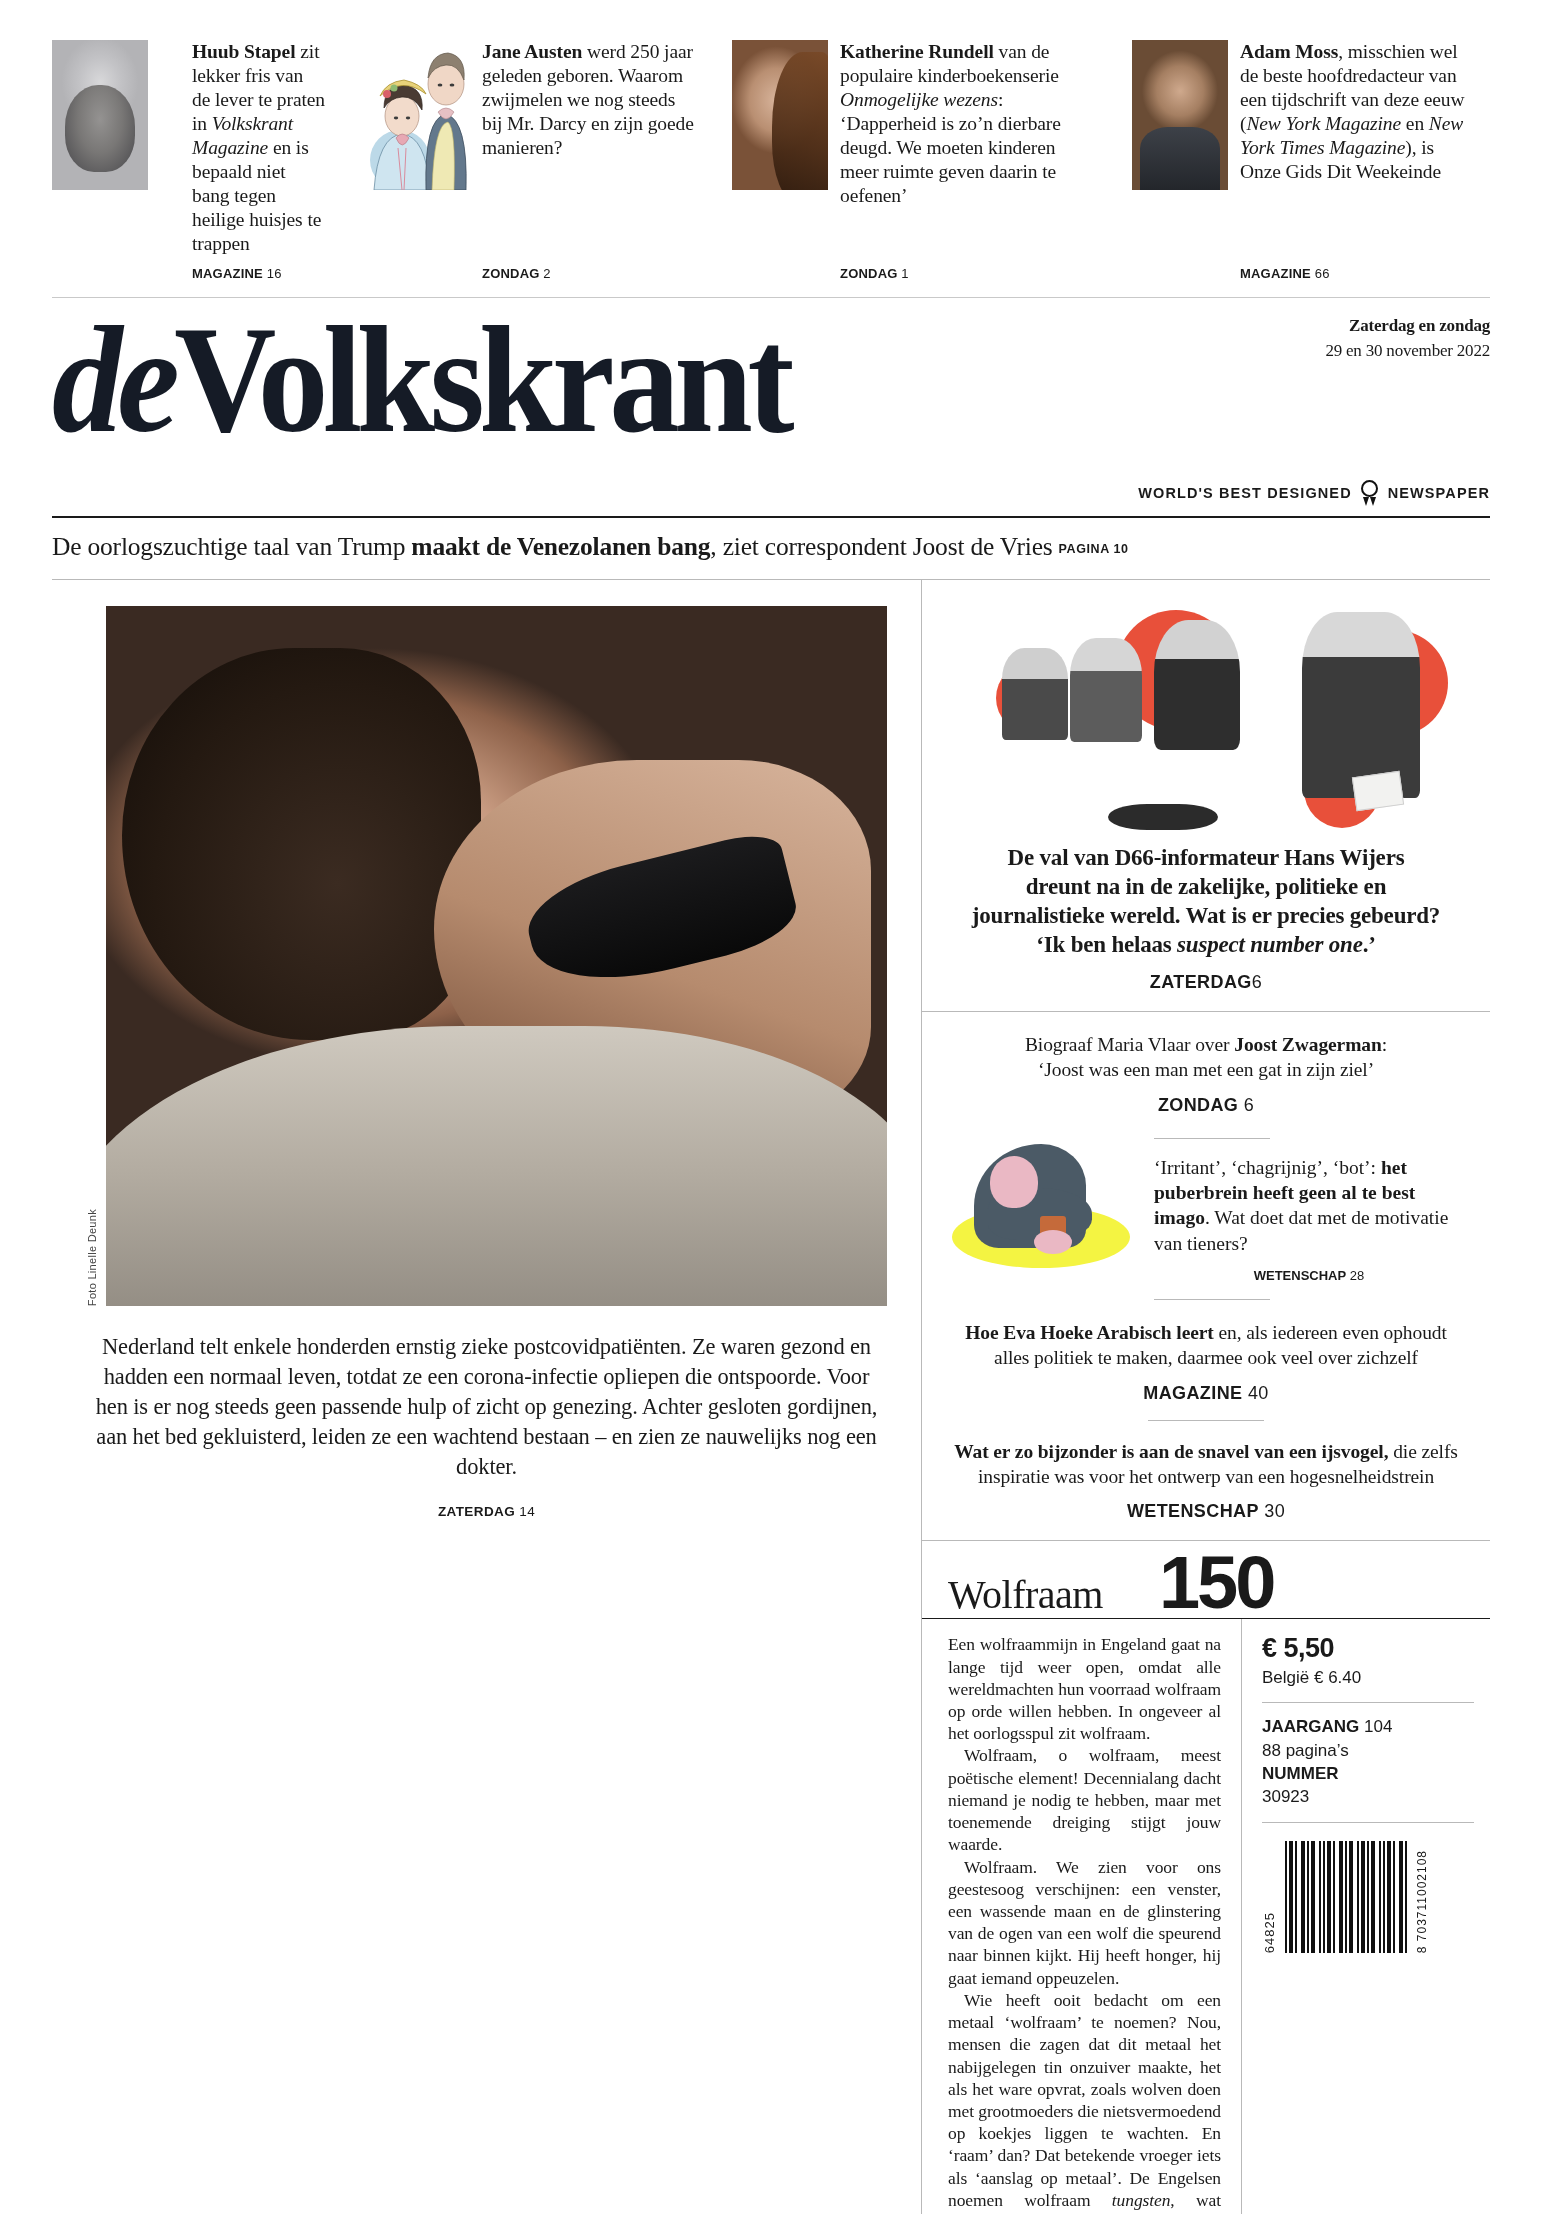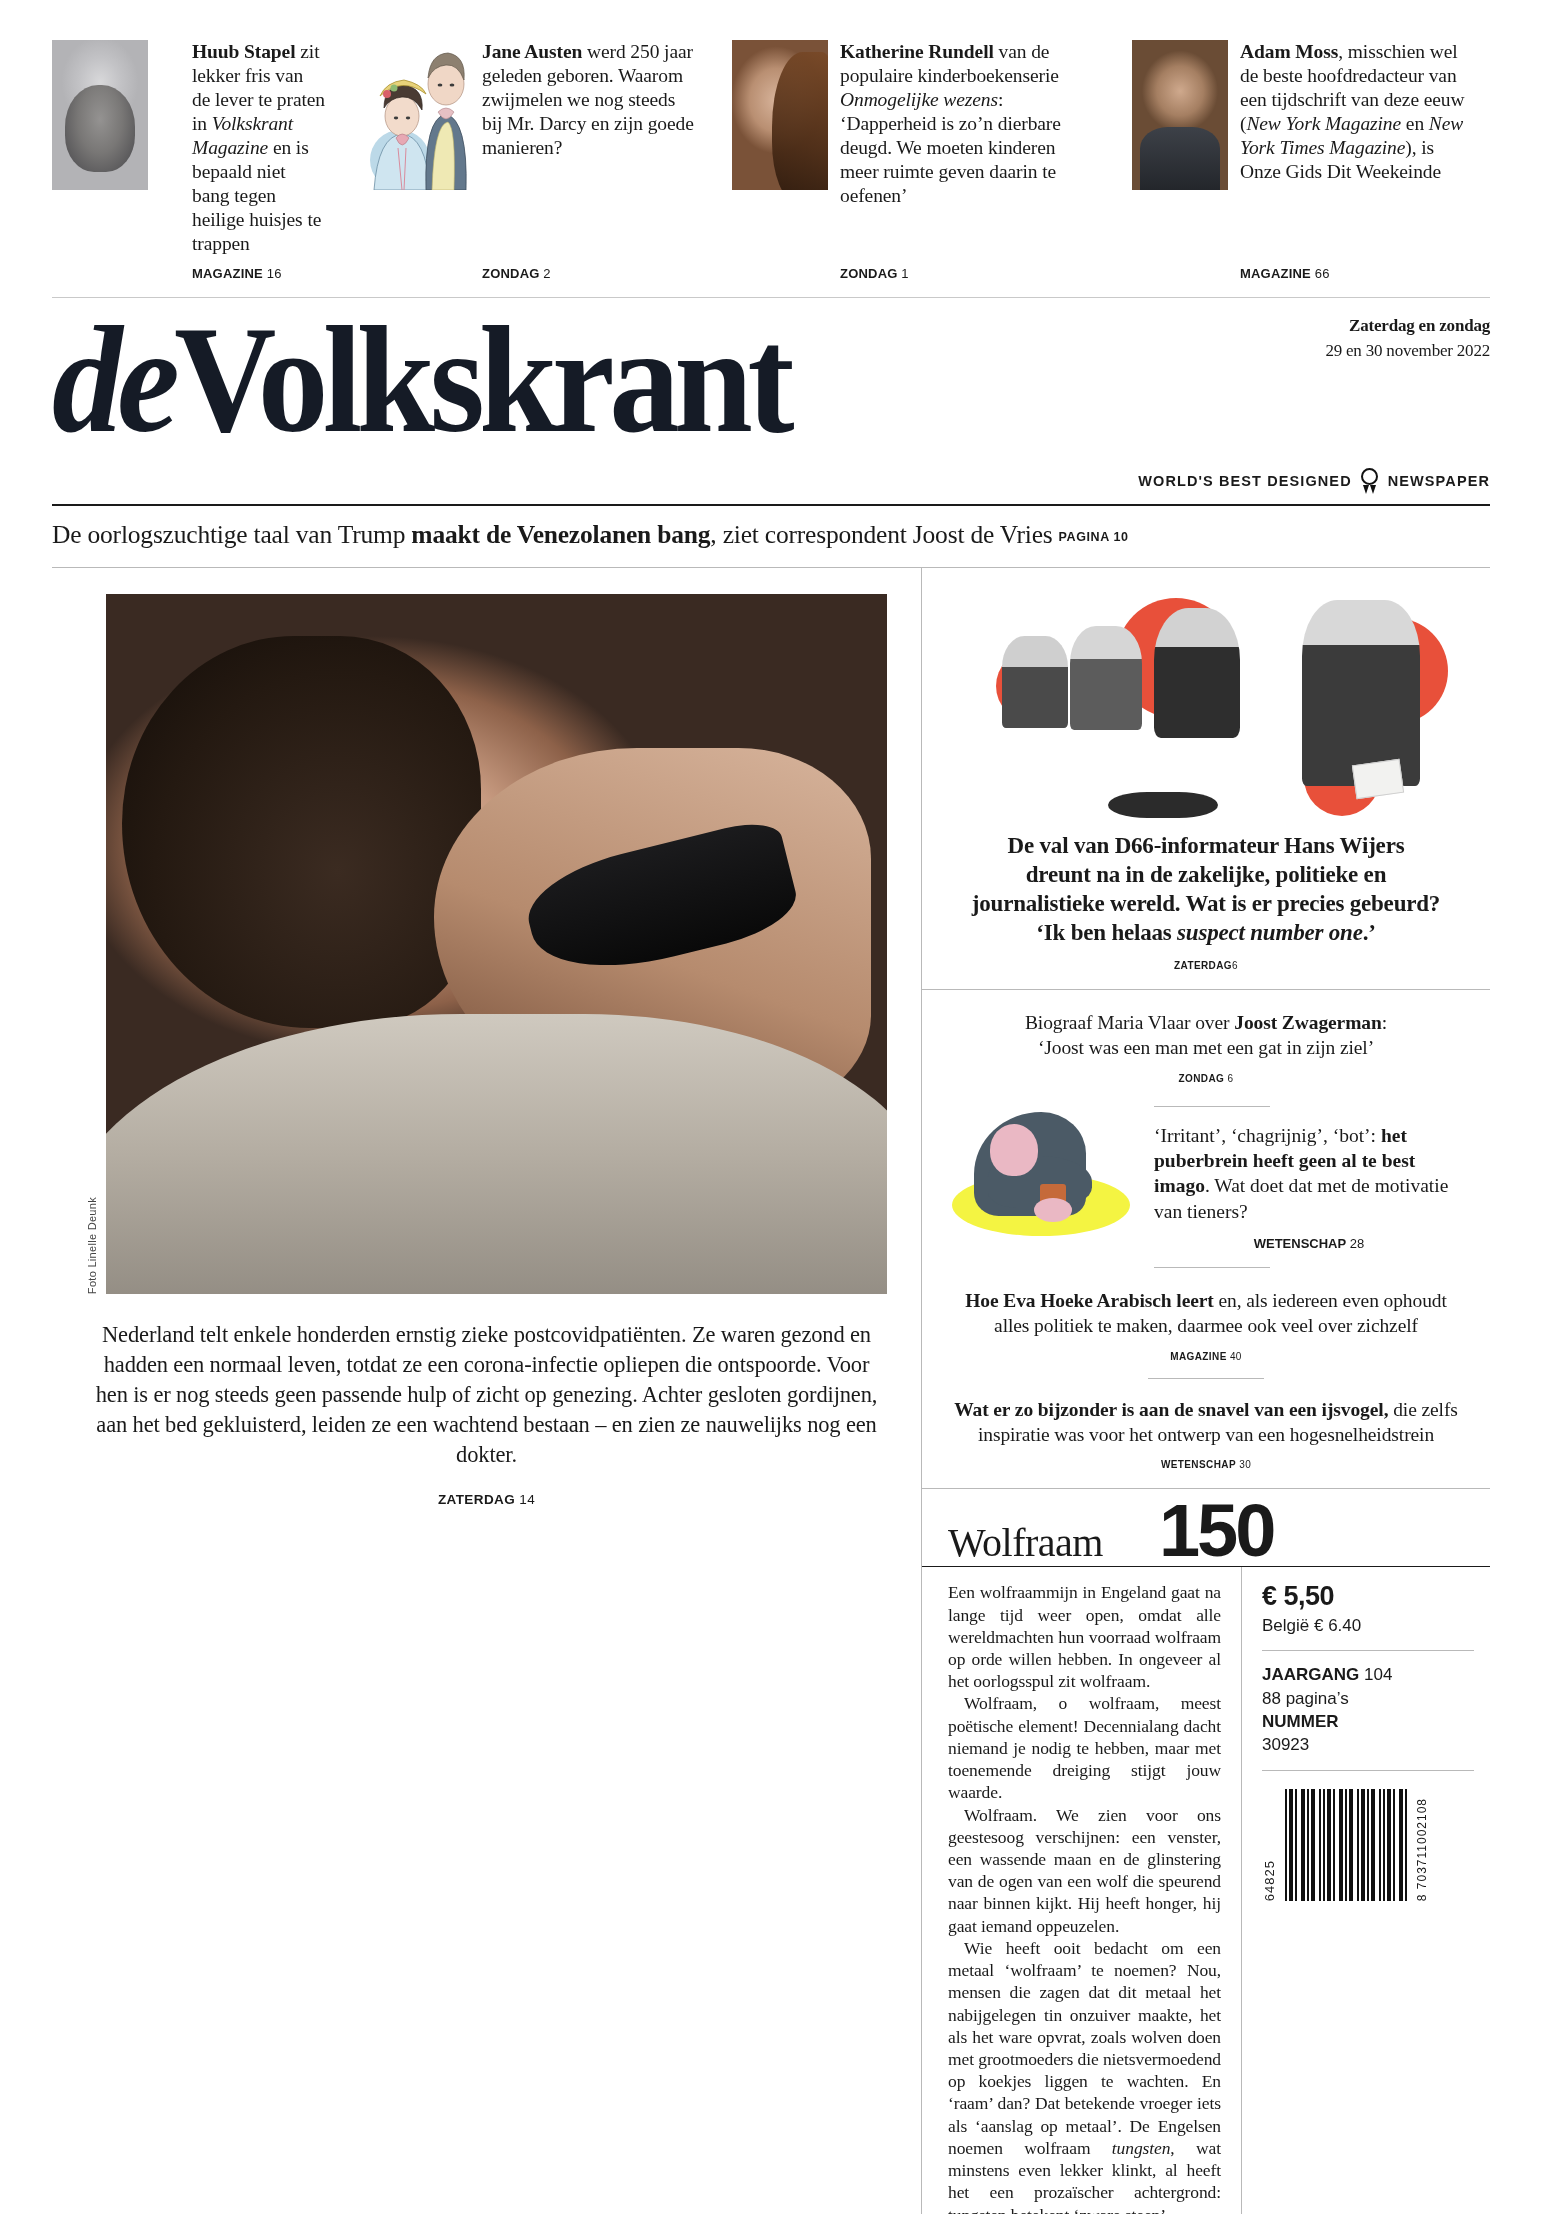--- a/index.html
+++ b/index.html
@@ -97,21 +97,21 @@
     color:#151b26;
     transform: scaleX(0.93);
     transform-origin: left center;
     margin: 10px 0 0 0;
     white-space:nowrap;
   }
   .logo .it { font-style: italic; }
   .wbd {
     display:flex; align-items:center; justify-content:flex-end; gap:8px;
     font-family:"Liberation Sans", sans-serif; font-weight:700;
-    font-size:14.5px; letter-spacing:1.1px; margin-top:26px; padding-bottom:10px;
+    font-size:14.5px; letter-spacing:1.1px; margin-top:38px; padding-bottom:10px;
   }
   .rosette { width:20px; height:26px; position:relative; display:inline-block; }
   .rosette .circ { width:17px;height:17px;border:2.4px solid #111;border-radius:50%; position:absolute; left:1px; top:0;}
   .rosette .tail1,.rosette .tail2{position:absolute;bottom:0;width:0;height:0;border-left:3.5px solid transparent;border-right:3.5px solid transparent;border-top:9px solid #111;}
   .rosette .tail1{left:3px;} .rosette .tail2{left:10px;}
   .mast-rule-top { border-top:2px solid #1a1a1a; }
 
   
   .promoline {
     font-size: 25.5px; line-height:1.2; padding: 14px 0 16px 0; letter-spacing:-0.2px;
@@ -199,21 +199,21 @@
   .c-paper { position:absolute; right:52px; bottom:26px; width:48px;height:34px;
     background:#f2f2f0; border:1px solid #cfcfcf; transform:rotate(-8deg); }
   .c-dark { position:absolute; left:150px; bottom:4px; width:110px; height:26px; background:#2b2b2b; border-radius:50%/70%; }
 
   .r-headline {
     text-align:center; font-weight:700; font-size: 23px; line-height:1.26; letter-spacing:-0.2px;
   }
   .r-headline i { font-style:italic; }
   .r-ref {
     text-align:center; margin-top:12px;
-    font-family:"Liberation Sans", sans-serif; font-size:10px; letter-spacing:.4px;
+    font-family:"Liberation Sans", sans-serif; font-size:18px; letter-spacing:.4px;
   }
   .r-ref b { font-weight:700; }
 
   .r-text { text-align:center; font-size: 19.5px; line-height:1.3; letter-spacing:-0.1px; }
   .r-text b { font-weight:700; }
 
   .puber-row { display:flex; gap:16px; align-items:flex-start; }
   .puber-ill { width:190px; flex:0 0 190px; height:150px; position:relative; }
   .puber-ill .plate { position:absolute; left:4px; bottom:4px; width:178px;height:62px;
      background:#f4f442; border-radius:50%; }

